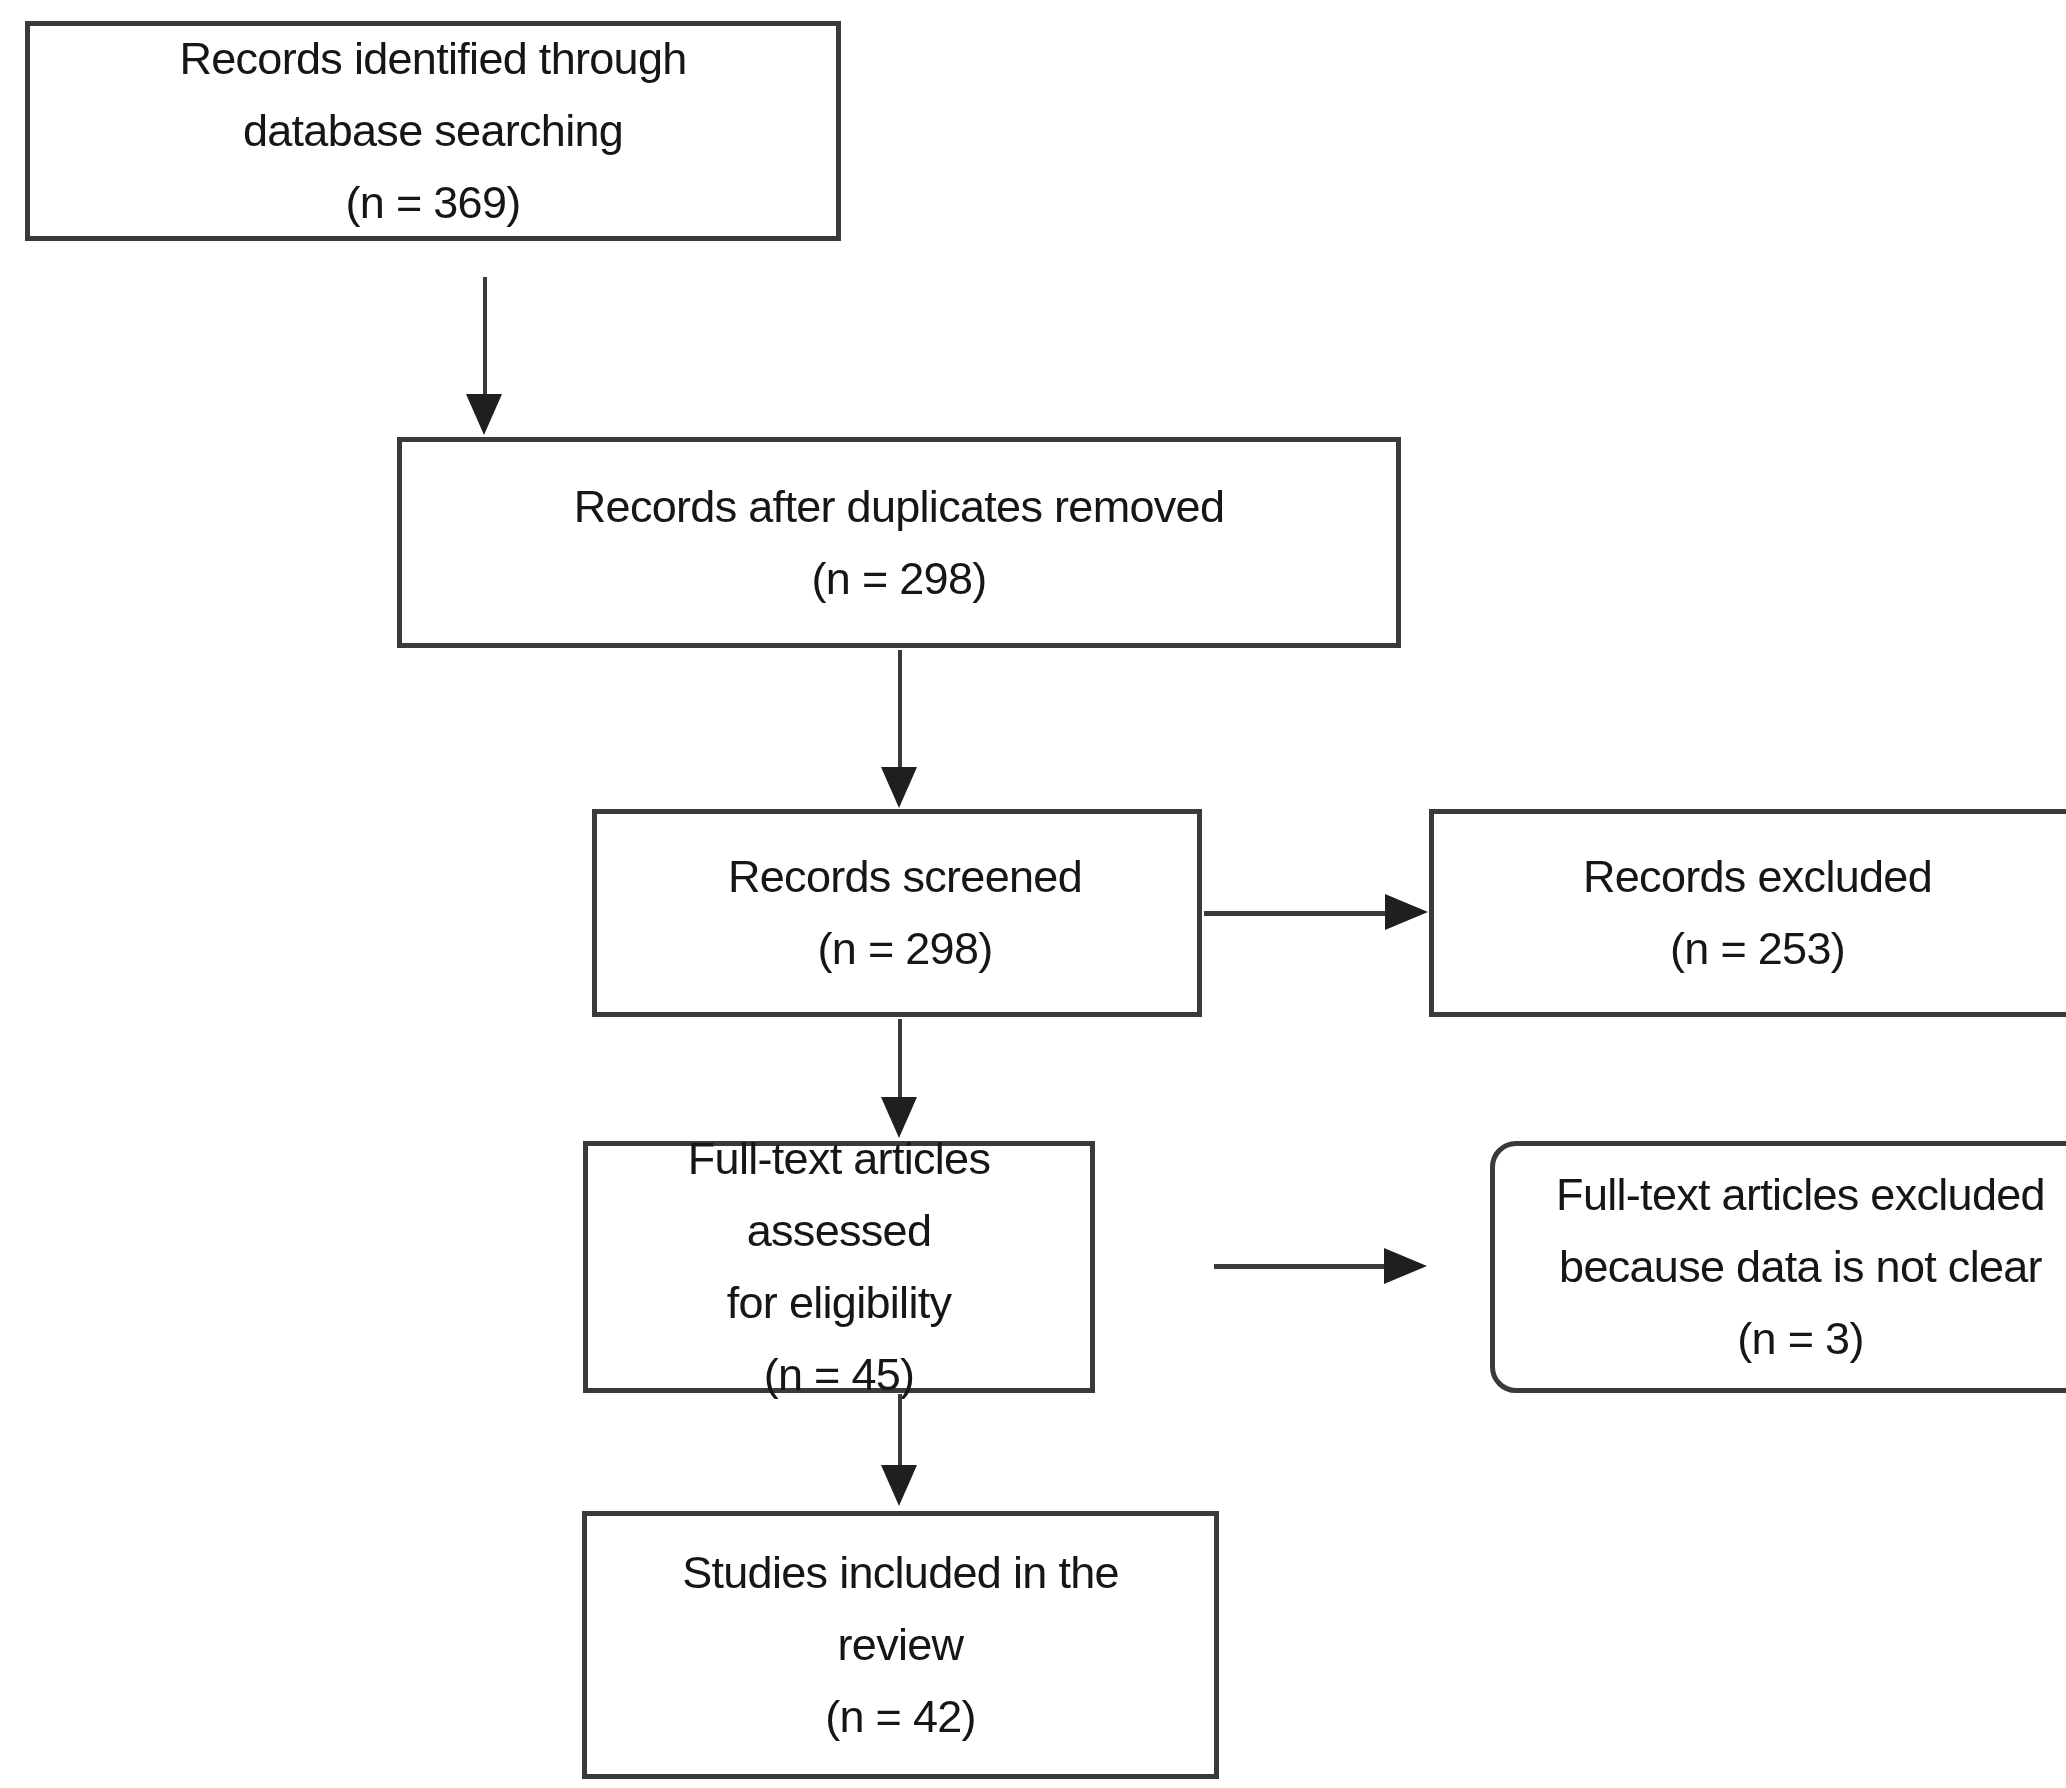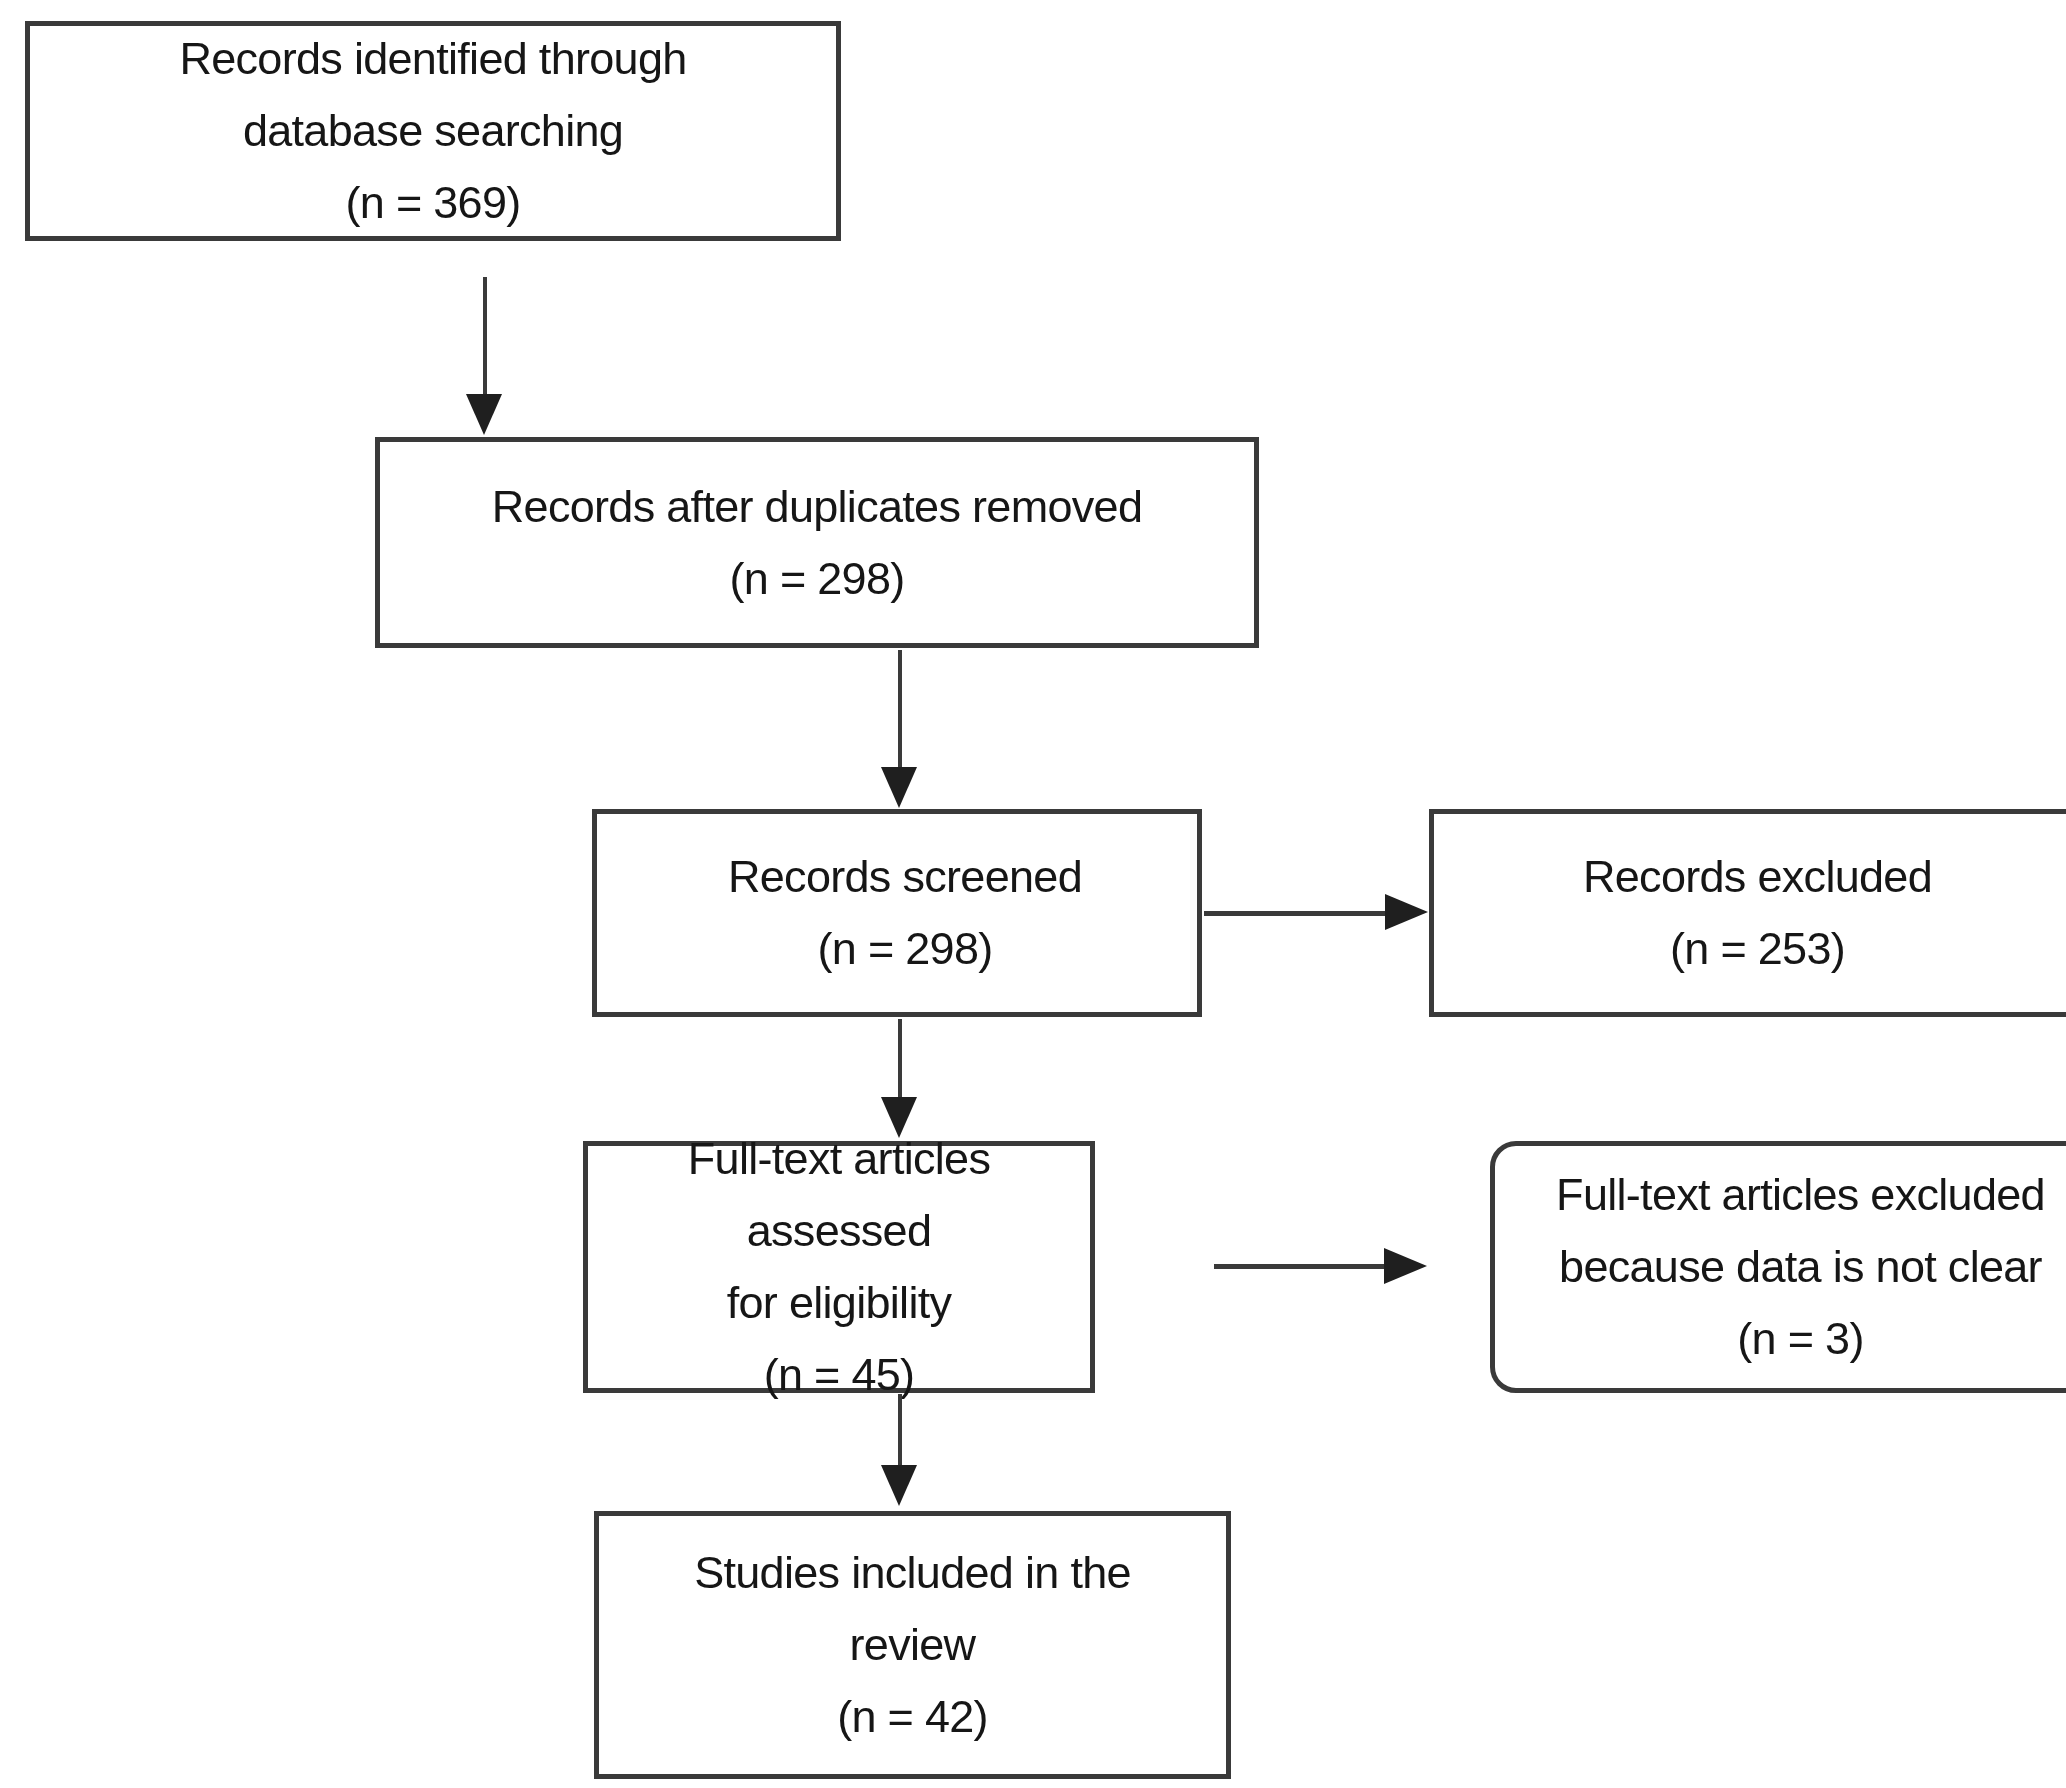--- a/index.html
+++ b/index.html
@@ -39,26 +39,26 @@
   }
   .head-right {
     position: absolute; width: 0; height: 0;
     border-top: 18.4px solid transparent;
     border-bottom: 18.4px solid transparent;
     border-left: 43px solid #1f1f1f;
   }
 
   
   #n-identified        { left: 25px;   top: 21px;   width: 816px; height: 220px; }
-  #n-duplicates        { left: 375px;  top: 437px;  width: 884px; height: 211px; }
+  #n-duplicates        { left: 397px;  top: 437px;  width: 1004px; height: 211px; }
   #n-screened          { left: 592px;  top: 809px; width: 610px;  height: 208px; padding-left: 16px; }
   #n-rec-excluded      { left: 1429px; top: 809px; width: 657px;  height: 208px; }
   #n-fulltext          { left: 583px;  top: 1141px; width: 512px;  height: 252px; }
   #n-ft-excluded       { left: 1490px; top: 1141px; width: 621px;  height: 252px; border-radius: 26px; }
-  #n-included          { left: 582px;  top: 1511px; width: 637px;  height: 268px; margin-left: 12px; }
+  #n-included          { left: 582px;  top: 1511px; width: 637px;  height: 268px; }
 
   
   #a1-line { left: 483px;  top: 277px;  height: 121px; }
   #a1-head { left: 466px;  top: 394px; }
   #a2-line { left: 898px; top: 650px;  height: 121px; }
   #a2-head { left: 881px; top: 767px; }
   #a3-line { left: 1204px; top: 911px; width: 186px; }
   #a3-head { left: 1385px; top: 894px; }
   #a4-line { left: 898px; top: 1019px; height: 82px; }
   #a4-head { left: 881px; top: 1097px; }

